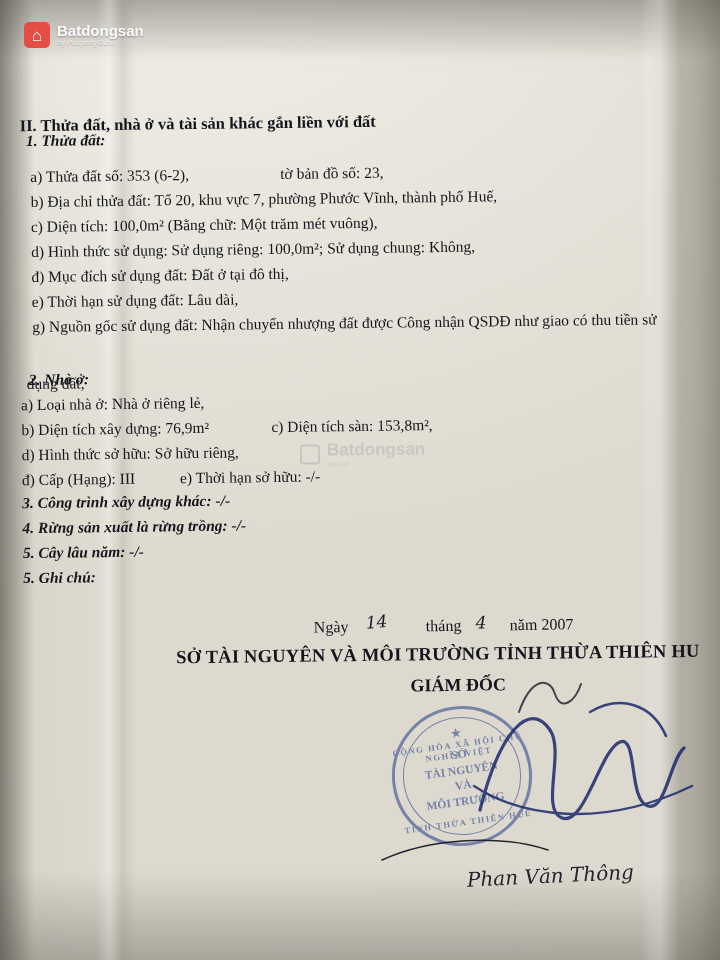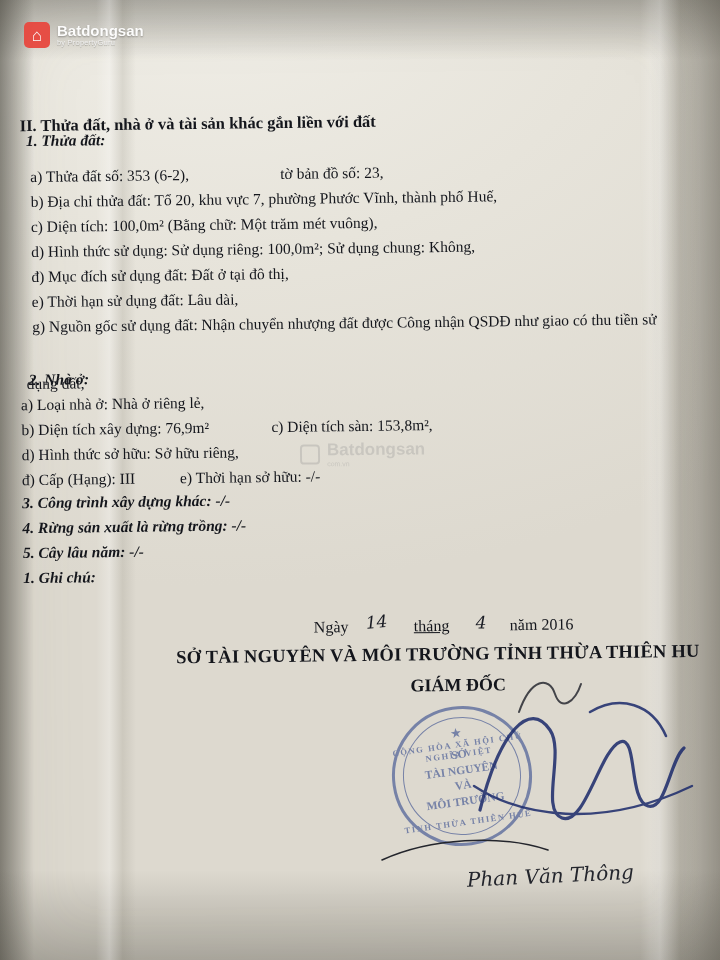--- a/index.html
+++ b/index.html
@@ -278,27 +278,27 @@
     <div class="line it" style="left:22px; top:392px;">a) Loại nhà ở: Nhà ở riêng lẻ,</div>
     <div class="line it" style="left:22px; top:417px;">b) Diện tích xây dựng: 76,9m²</div>
     <div class="line it" style="left:272px; top:417px;">c) Diện tích sàn: 153,8m²,</div>
     <div class="line it" style="left:22px; top:442px;">d) Hình thức sở hữu: Sở hữu riêng,</div>
     <div class="line it" style="left:22px; top:467px;">đ) Cấp (Hạng): III</div>
     <div class="line it" style="left:180px; top:467px;">e) Thời hạn sở hữu: -/-</div>
 
     <div class="line sec" style="left:22px; top:490px;">3. Công trình xây dựng khác: -/-</div>
     <div class="line sec" style="left:22px; top:515px;">4. Rừng sản xuất là rừng trồng: -/-</div>
     <div class="line sec" style="left:22px; top:540px;">5. Cây lâu năm: -/-</div>
-    <div class="line sec" style="left:22px; top:565px;">1. Ghi chú:</div>
+    <div class="line sec" style="left:22px; top:565px;">5. Ghi chú:</div>
 
     <div class="line sign-date" style="left:312px; top:618px;">Ngày</div>
     <div class="line hand" style="left:364px; top:612px; transform:rotate(-4deg);">14</div>
-    <div class="line sign-date" style="left:412px; top:618px;text-decoration:underline;">tháng</div>
+    <div class="line sign-date" style="left:424px; top:618px;">tháng</div>
     <div class="line hand" style="left:474px; top:614px;">4</div>
-    <div class="line sign-date" style="left:508px; top:618px;">năm 2016</div>
+    <div class="line sign-date" style="left:508px; top:618px;">năm 2007</div>
 
     <div class="line org" style="left:174px; top:645px;">SỞ TÀI NGUYÊN VÀ MÔI TRƯỜNG TỈNH THỪA THIÊN HU</div>
     <div class="line director" style="left:408px; top:676px;">GIÁM ĐỐC</div>
 
     <div class="line signature-name" style="left:462px; top:866px; transform:rotate(-2deg);">Phan Văn Thông</div>
   </div>
 
   <div class="seal">
     <div class="seal-star">★</div>
     <div class="seal-arc-top">CỘNG HÒA XÃ HỘI CHỦ NGHĨA VIỆT</div>

